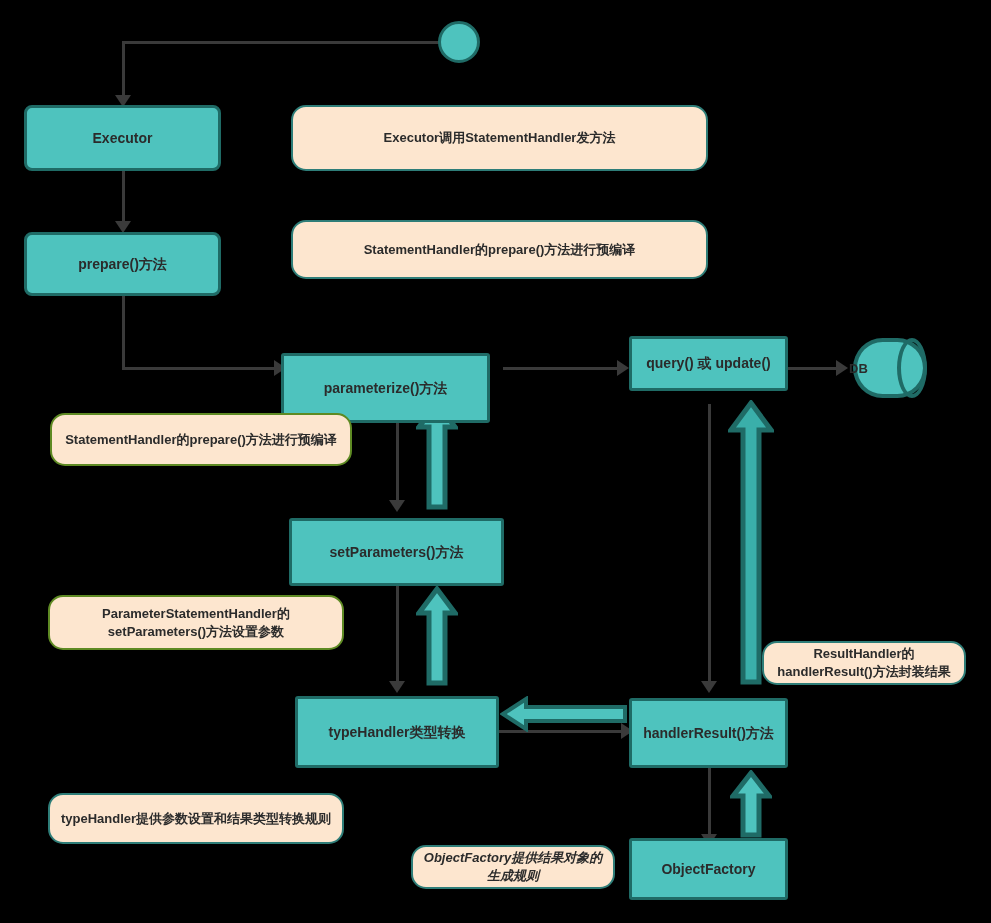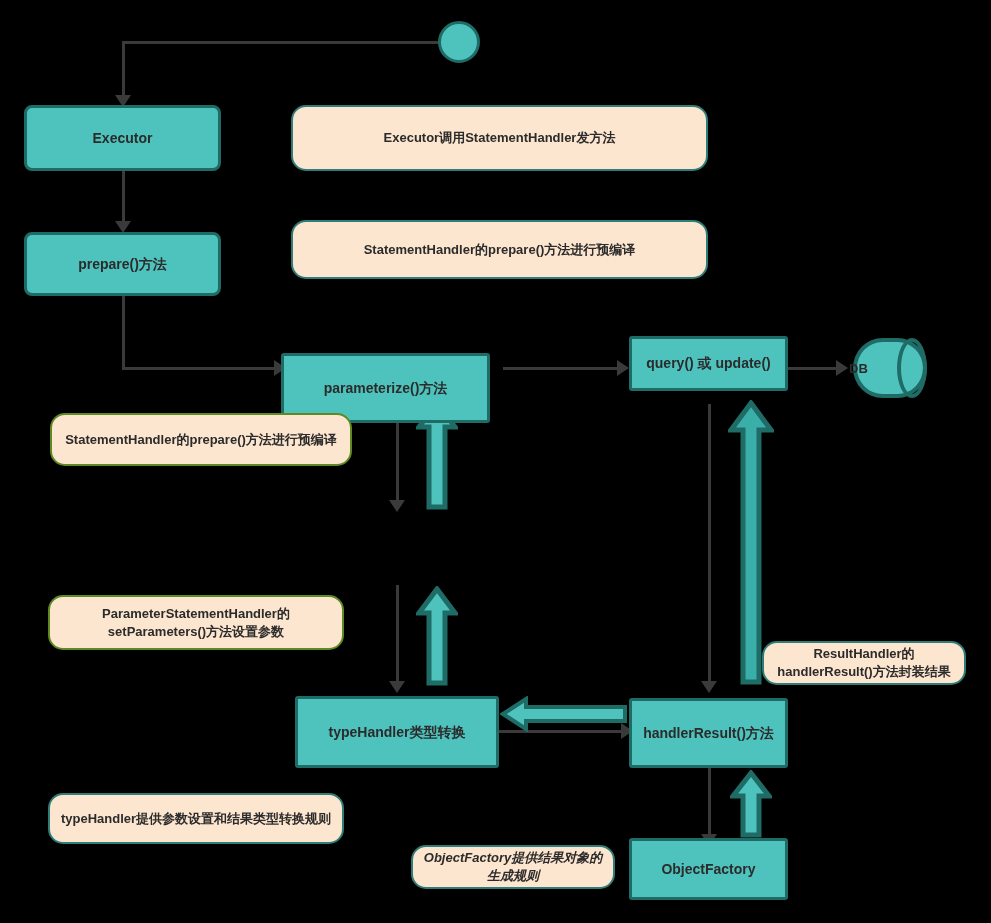--- a/index.html
+++ b/index.html
@@ -190,20 +190,23 @@
 
   <div class="node" style="left:629px; top:336px; width:159px; height:55px;">
     <span>query() 或 update()</span>
   </div>
 
   <div class="db" style="left:853px; top:338px; width:74px; height:60px;">
     <span class="db-label">DB</span>
     <span class="db-cap"></span>
   </div>
 
+  <div class="node" style="left:289px; top:518px; width:215px; height:68px;">
+    <span>setParameters()方法</span>
+  </div>
 
   <div class="node" style="left:295px; top:696px; width:204px; height:72px;">
     <span>typeHandler类型转换</span>
   </div>
 
   <div class="node" style="left:629px; top:838px; width:159px; height:62px;">
     <span>ObjectFactory</span>
   </div>
 
   <div class="node" style="left:629px; top:698px; width:159px; height:70px;">

